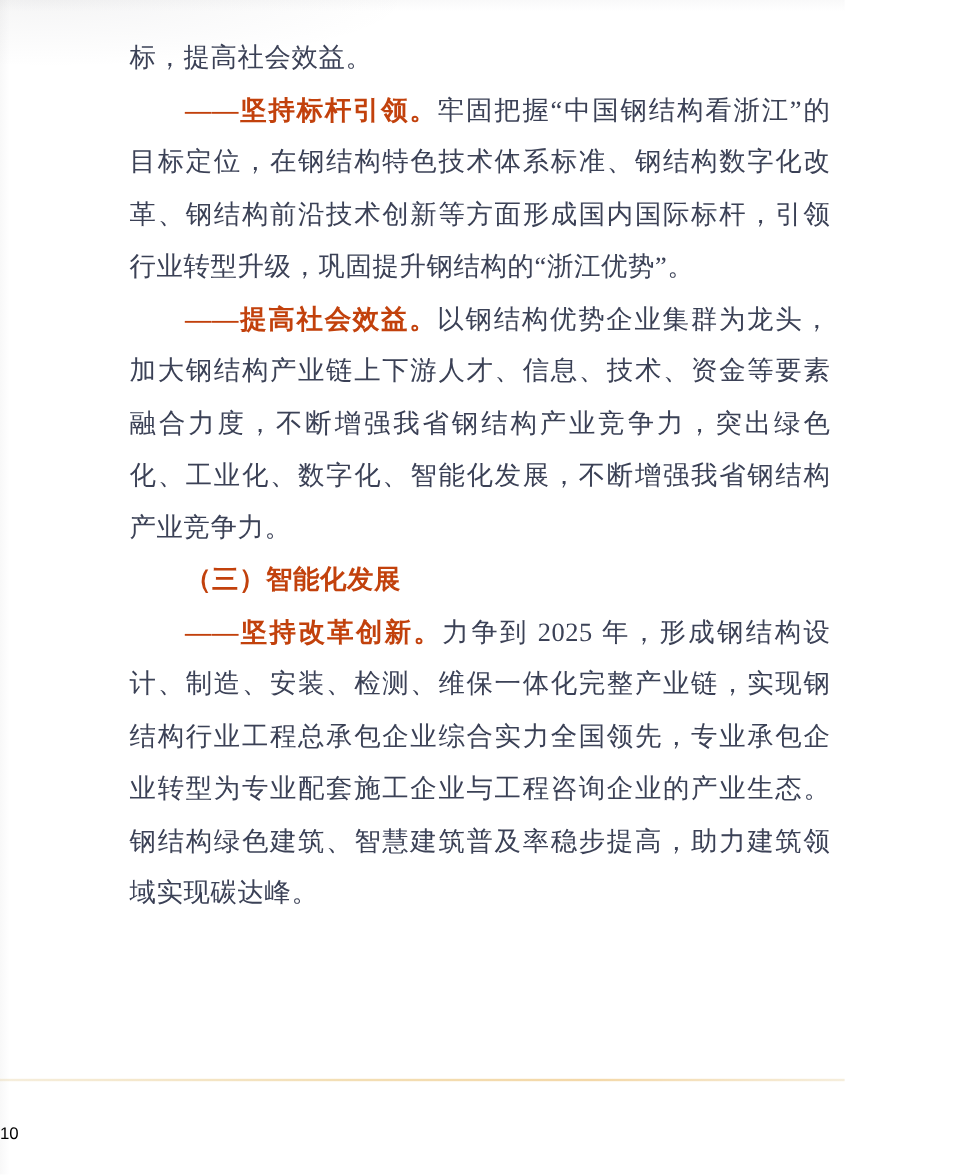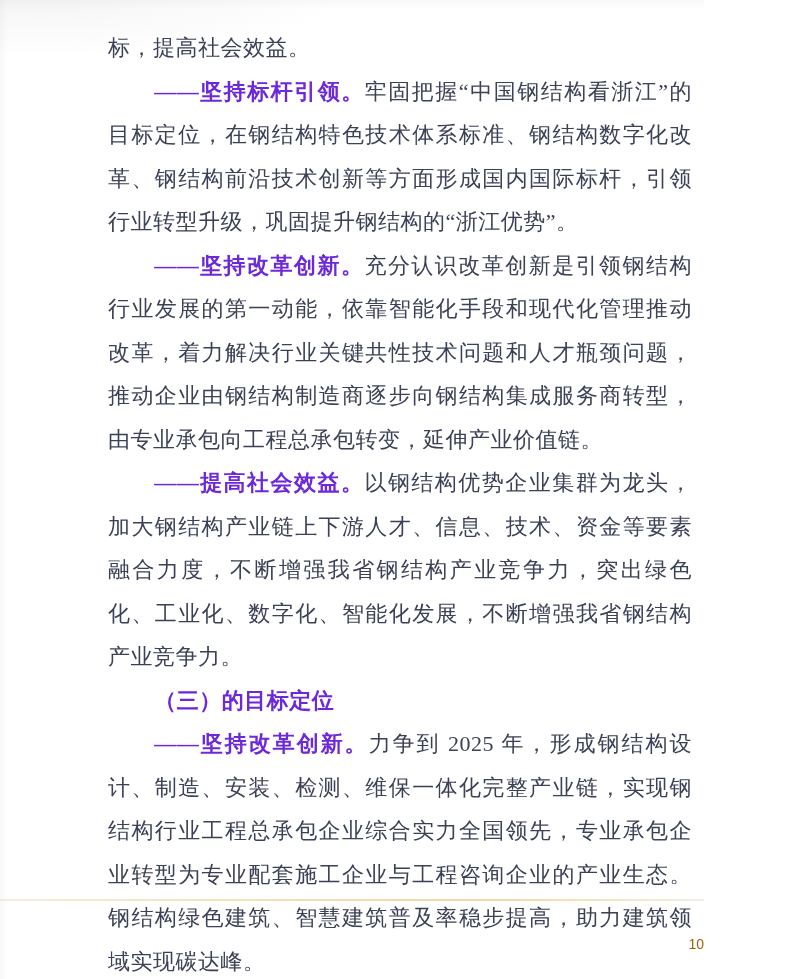--- a/index.html
+++ b/index.html
@@ -40,35 +40,35 @@
     margin: 0;
     text-indent: 2.1em;
     text-align: justify;
     text-justify: inter-ideograph;
   }
   .para.continuation {
     text-indent: 0;
   }
   .para .lead {
     font-weight: bold;
-    color: #6d28d9;
+    color: #c2410c;
   }
   .para.heading {
     font-weight: bold;
     color: #272c40;
   }
   .footer {
     position: absolute;
     left: 0;
     top: 934px;
     width: 100%;
-    text-align: right;
+    text-align: left;
     font-size: 14px;
     line-height: 20px;
-    color: #a16207;
+    color: #000000;
     font-family: "Liberation Sans", "DejaVu Sans", sans-serif;
   }
   
   .scan-edge-line {
     position: absolute;
     left: 0;
     top: 899px;
     width: 100%;
     height: 2px;
     background: linear-gradient(90deg,
@@ -97,23 +97,22 @@
   <div class="scan-artifact">
     <svg width="10" height="8" viewBox="0 0 10 8" xmlns="http://www.w3.org/2000/svg">
       <path d="M1 6 L4 3" stroke="#8f8f93" stroke-width="1.2" fill="none"></path>
       <path d="M5 4 L8 1" stroke="#9a9a9e" stroke-width="1.2" fill="none"></path>
     </svg>
   </div>
 
   <div class="text-block">
       <p class="para continuation"><span class="body-text">标，提高社会效益。</span></p>
       <p class="para body"><span class="lead">——坚持标杆引领。</span><span class="body-text">牢固把握“中国钢结构看浙江”的目标定位，在钢结构特色技术体系标准、钢结构数字化改革、钢结构前沿技术创新等方面形成国内国际标杆，引领行业转型升级，巩固提升钢结构的“浙江优势”。</span></p>
-      <p class="para body"><span class="lead">——坚持改革创新。</span><span class="body-text">充分认识改革创新是引领钢结构行业发展的第一动能，依靠智能化手段和现代化管理推动改革，着力解决行业关键共性技术问题和人才瓶颈问题，推动企业由钢结构制造商逐步向钢结构集成服务商转型，由专业承包向工程总承包转变，延伸产业价值链。</span></p>
       <p class="para body"><span class="lead">——提高社会效益。</span><span class="body-text">以钢结构优势企业集群为龙头，加大钢结构产业链上下游人才、信息、技术、资金等要素融合力度，不断增强我省钢结构产业竞争力，突出绿色化、工业化、数字化、智能化发展，不断增强我省钢结构产业竞争力。</span></p>
-      <p class="para heading"><span class="lead">（三）的目标定位</span></p>
+      <p class="para heading"><span class="lead">（三）智能化发展</span></p>
       <p class="para body"><span class="lead">——坚持改革创新。</span><span class="body-text">力争到 2025 年，形成钢结构设计、制造、安装、检测、维保一体化完整产业链，实现钢结构行业工程总承包企业综合实力全国领先，专业承包企业转型为专业配套施工企业与工程咨询企业的产业生态。钢结构绿色建筑、智慧建筑普及率稳步提高，助力建筑领域实现碳达峰。</span></p>
     </div>
 
   <div class="scan-edge-line"></div>
 
   <div class="footer">
     <span>10</span>
   </div>
 
 </div>

